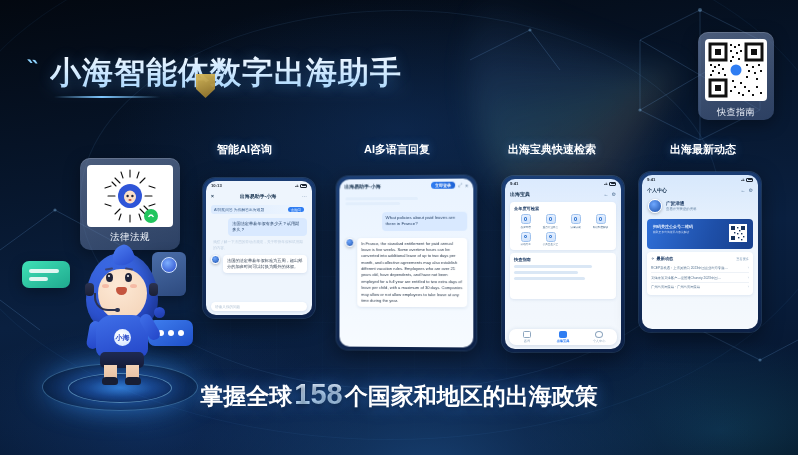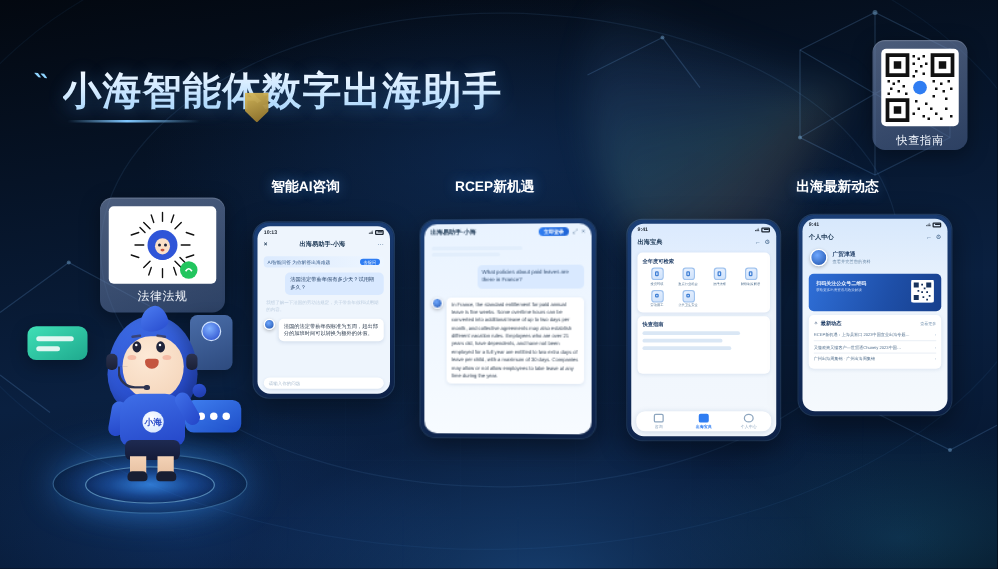--- a/index.html
+++ b/index.html
@@ -112,21 +112,21 @@
   
   .col-head {
     position: absolute; top: 142px;
     font-size: 11px; font-weight: 700; color: #ffffff;
     text-shadow: 0 0 10px rgba(80,160,255,0.45);
     white-space: nowrap;
   }
   #col-head-0 { left: 217px; }
   #col-head-1 { left: 364px; }
   #col-head-2 { left: 508px; }
-  #col-head-3 { left: 637px; font-family: Liberation Serif, serif; }
+  #col-head-3 { left: 670px; font-family: Liberation Serif, serif; }
 
   
   .phone {
     position: absolute;
     border-radius: 12px;
     background: linear-gradient(170deg, #1b3f77, #0d2147);
     padding: 3px;
     box-shadow: 0 6px 22px rgba(0,0,0,0.45), 0 0 0 1px rgba(120,180,255,0.25);
     overflow: hidden;
   }
@@ -450,21 +450,22 @@
         <circle cx="33.4" cy="30" r="1.2" fill="#20243a"></circle>
         <ellipse cx="31" cy="34" rx="1.6" ry="1.1" fill="#c4553f"></ellipse>
         <circle cx="52" cy="50" r="7" fill="#22c55e"></circle>
         <path d="M49.5 51 q2.5 -4 5 0" stroke="#fff" stroke-width="1.3" fill="none"></path>
       </svg>
     </div>
     <div class="qr-label">法律法规</div>
   </div>
 
   <div class="col-head" id="col-head-0">智能AI咨询</div>
-  <div class="col-head" id="col-head-1">RCEP新机遇</div>
+  <div class="col-head" id="col-head-1">AI多语言回复</div>
+  <div class="col-head" id="col-head-2">出海宝典快速检索</div>
   <div class="col-head" id="col-head-3">出海最新动态</div>
 
   <div class="phone" id="phone-ai-consult">
     <div class="screen">
       <div class="status-bar">
         <span>10:13</span>
         <span class="status-right">
           <span class="sig"></span>
           <span class="batt"></span>
         </span>
@@ -688,14 +689,17 @@
       <div class="m-hand"></div>
       <div class="m-logo">小海</div>
       <div class="m-shorts"></div>
       <div class="m-leg l"></div>
       <div class="m-leg r"></div>
       <div class="m-shoe l"></div>
       <div class="m-shoe r"></div>
     </div>
   </div>
 
+  <div class="tagline">
+    <span>掌握全球</span><span class="num">158</span><span>个国家和地区的出海政策</span>
+  </div>
 
 </div>
 
 </body></html>

